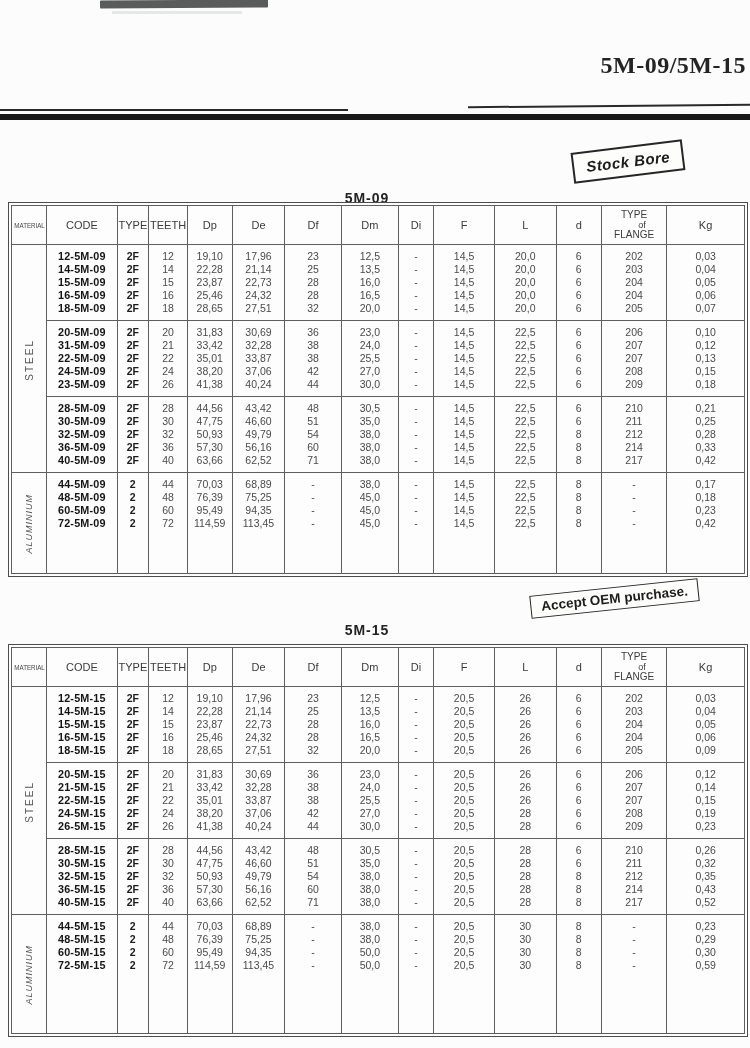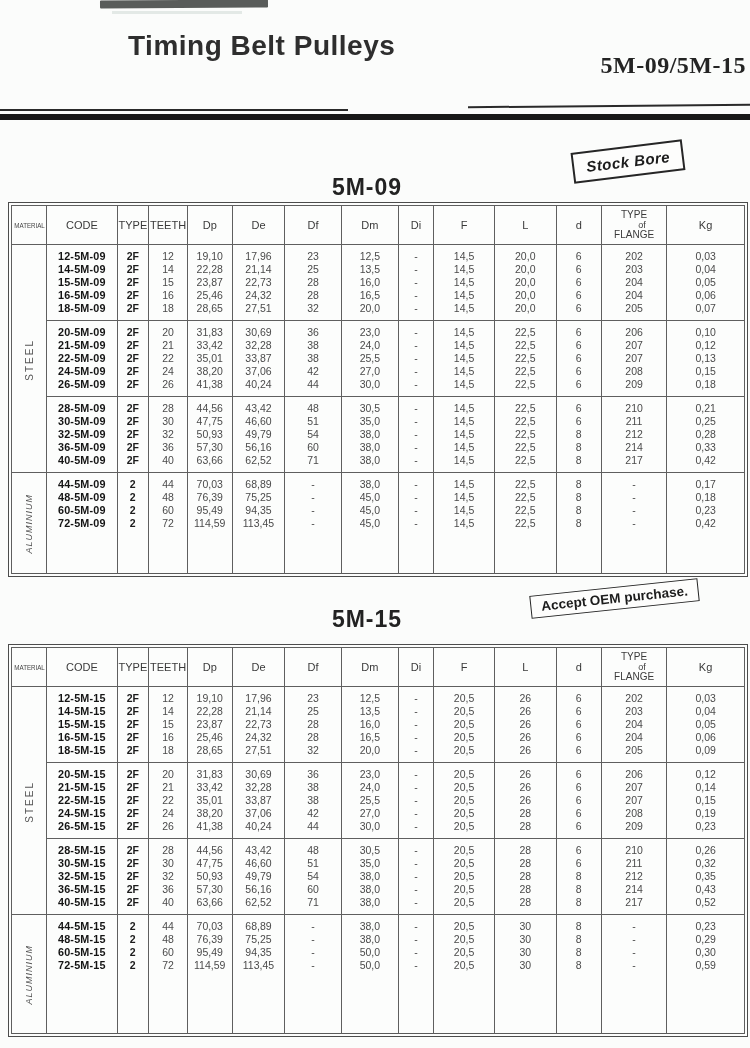--- a/index.html
+++ b/index.html
@@ -21,21 +21,21 @@
   .rule-thick{position:absolute;left:0;top:114px;width:750px;height:6px;background:#181818;}
 
   .badge{
     position:absolute;display:inline-block;background:#fdfdfc;
     border:2px solid #262626;color:#1c1c1c;font-weight:bold;
     box-shadow:0 0 0 1px rgba(255,255,255,.5);
   }
   .stock-bore{left:572px;top:146px;transform:rotate(-7deg);padding:5px 12px;font-size:15px;font-style:italic;letter-spacing:.5px;}
   .oem{left:530px;top:587px;transform:rotate(-6deg);padding:3px 10px;font-size:13.5px;border-width:1.5px;}
 
-  .tbl-title{position:absolute;left:0;width:734px;text-align:center;font-weight:bold;font-size:23px;color:#222;letter-spacing:1px;}
+  .tbl-title{position:absolute;left:0;width:734px;text-align:center;font-weight:bold;font-size:14px;color:#222;letter-spacing:1px;margin-top:16px;}
   .tbl-title.t1{top:174px;}
   .tbl-title.t2{top:606px;}
 
   
   .tbl-wrap{position:absolute;left:8px;width:734px;border:1.5px solid #4c4c4c;padding:2px;background:#fcfdfc;}
   .tbl-wrap.t1{top:202px;}
   .tbl-wrap.t2{top:644px;}
   table{width:100%;border-collapse:collapse;table-layout:fixed;border:1px solid #5a5a5a;}
   th,td{border-left:1px solid #5f5f5f;border-right:1px solid #5f5f5f;text-align:center;vertical-align:middle;}
   thead th{
@@ -58,21 +58,20 @@
   .vert.italic{font-style:italic;font-size:9px;letter-spacing:1px;}
   tr.filler td{padding:0;}
 </style>
 </head>
 <body>
 
 <div class="smudge"></div>
 <div class="smudge2"></div>
 
 <div class="title">
-  <div>Timing Belt Pulleys</div>
 </div>
 <div class="model">5M-09/5M-15</div>
 
 <div class="rule-thin-left"></div>
 <div class="rule-thin-right"></div>
 <div class="rule-thick"></div>
 
 <div class="badge stock-bore">Stock Bore</div>
 
 <div class="tbl-title t1">5M-09</div>
@@ -206,21 +205,21 @@
           <td>36</td>
           <td>23,0</td>
           <td>-</td>
           <td>14,5</td>
           <td>22,5</td>
           <td>6</td>
           <td>206</td>
           <td>0,10</td>
         </tr>
         <tr>
-          <td class="code">21-5M-09</td>
+          <td class="code">31-5M-09</td>
           <td class="type">2F</td>
           <td>21</td>
           <td>33,42</td>
           <td>32,28</td>
           <td>38</td>
           <td>24,0</td>
           <td>-</td>
           <td>14,5</td>
           <td>22,5</td>
           <td>6</td>
@@ -251,21 +250,21 @@
           <td>42</td>
           <td>27,0</td>
           <td>-</td>
           <td>14,5</td>
           <td>22,5</td>
           <td>6</td>
           <td>208</td>
           <td>0,15</td>
         </tr>
         <tr class="block-last">
-          <td class="code">26-5M-09</td>
+          <td class="code">23-5M-09</td>
           <td class="type">2F</td>
           <td>26</td>
           <td>41,38</td>
           <td>40,24</td>
           <td>44</td>
           <td>30,0</td>
           <td>-</td>
           <td>14,5</td>
           <td>22,5</td>
           <td>6</td>

